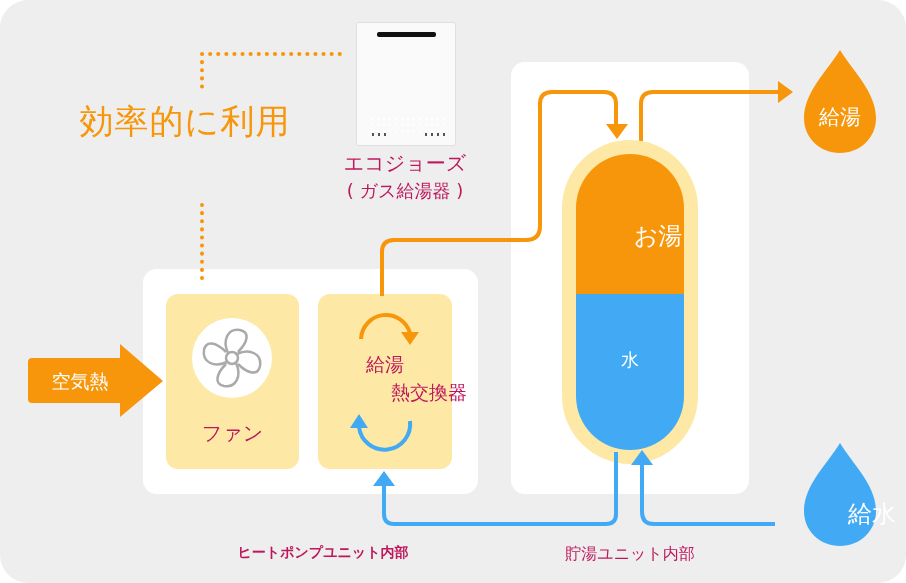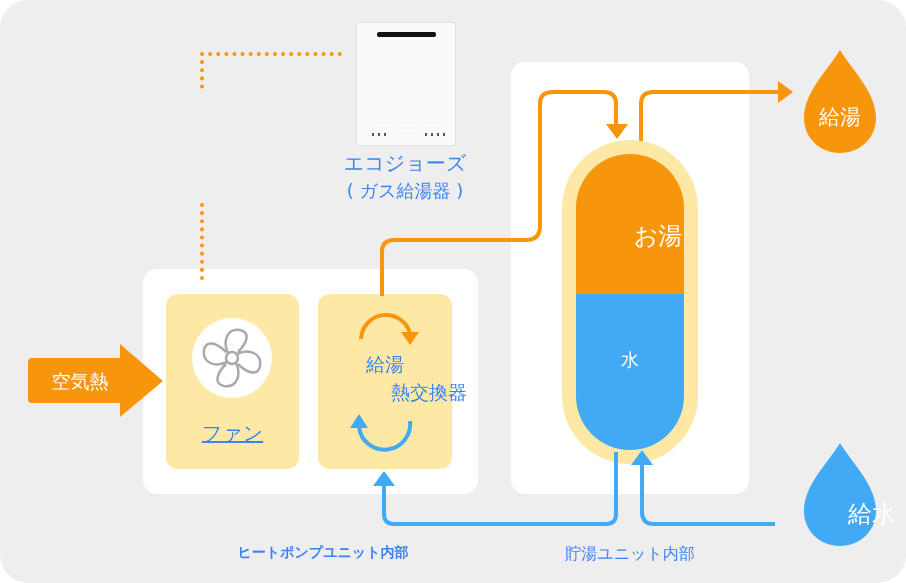--- a/index.html
+++ b/index.html
@@ -2,21 +2,21 @@
 <html><head>
 <meta charset="utf-8">
 <style>
   html, body { margin:0; padding:0; background:#ffffff; }
   body { width:906px; height:583px; position:relative; overflow:hidden; font-family:"DejaVu Sans", sans-serif; }
   .bg { position:absolute; left:0; top:0; width:906px; height:583px; background:#eeeeee; border-radius:28px; }
   .abs { position:absolute; }
   .panel-white { position:absolute; background:#ffffff; border-radius:14px; }
   .yellow-box { position:absolute; background:#fde9a5; border-radius:12px; }
   .headline { position:absolute; left:40px; top:96px; width:290px; color:#f7960a; font-size:34px; line-height:50px; text-align:center; font-weight:normal; letter-spacing:1px; }
-  .label { position:absolute; font-size:18px; color:#3b82f6; text-align:center; white-space:nowrap; }
+  .label { position:absolute; font-size:18px; color:#be185d; text-align:center; white-space:nowrap; }
   .white-text { color:#ffffff; }
   svg { position:absolute; left:0; top:0; }
 </style>
 </head>
 <body>
 
 <div class="bg"></div>
 
 <div class="panel-white" style="left:511px; top:62px; width:238px; height:432px;"></div>
 <div class="panel-white" style="left:143px; top:269px; width:335px; height:225px;"></div>
@@ -71,28 +71,29 @@
     <path d="M 5 -4 C 18 -10 30 -4 28 8 C 26 18 16 16 6 6"></path>
     <path d="M 4 5 C 10 18 4 30 -8 28 C -18 26 -16 16 -6 6"></path>
     <path d="M -5 4 C -18 10 -30 4 -28 -8 C -26 -18 -16 -16 -6 -6"></path>
   </g>
 
   <path d="M 840 50 C 852 70 876 92 876 118 C 876 138 860 153 840 153 C 820 153 804 138 804 118 C 804 92 828 70 840 50 Z" fill="#f7960a"></path>
   <path d="M 840 443 C 852 463 876 485 876 511 C 876 531 860 546 840 546 C 820 546 804 531 804 511 C 804 485 828 463 840 443 Z" fill="#42aaf5"></path>
 </svg>
 
 <div class="headline">
+  <div>効率的に利用</div>
 </div>
 
 <div class="label" style="left:330px; top:150px; width:150px; font-size:20px;">エコジョーズ</div>
 <div class="label" style="left:330px; top:179px; width:150px; font-size:18px;">( ガス給湯器 )</div>
 
 <div class="label white-text" style="left:40px; top:369px; width:80px; font-size:19px; color:#ffffff;font-family:Liberation Mono, monospace;">空気熱</div>
 
-<div class="label" style="left:166px; top:420px; width:133px; font-size:20px;text-decoration:underline;">ファン</div>
+<div class="label" style="left:166px; top:420px; width:133px; font-size:20px;">ファン</div>
 
 <div class="label" style="left:318px; top:352px; width:134px; font-size:19px;">給湯</div>
 <div class="label" style="left:318px; top:380px; width:134px; font-size:19px;margin-left:44px;">熱交換器</div>
 
 <div class="label" style="left:576px; top:220px; width:108px; font-size:24px; color:#ffffff;padding-left:28px;">お湯</div>
 <div class="label" style="left:576px; top:348px; width:108px; font-size:18px; color:#ffffff;">水</div>
 
 <div class="label" style="left:804px; top:103px; width:72px; font-size:21px; color:#ffffff;">給湯</div>
 <div class="label" style="left:804px; top:498px; width:72px; font-size:24px; color:#ffffff;padding-left:32px;">給水</div>
 

